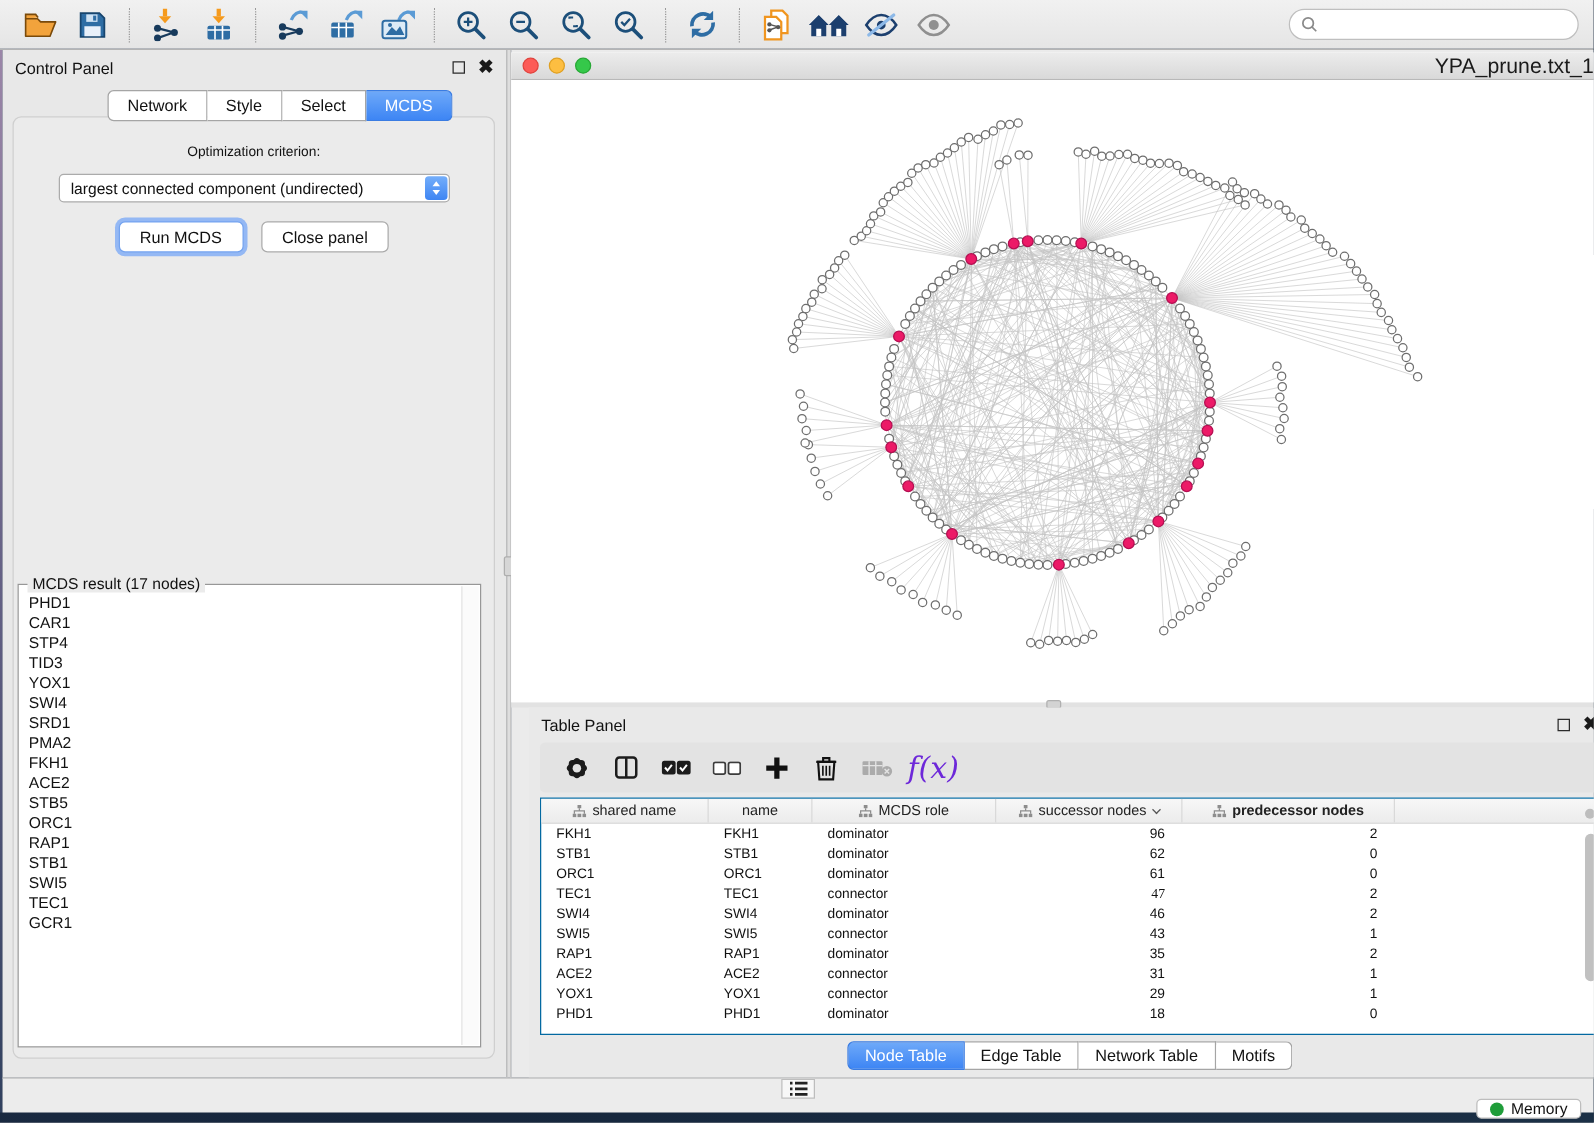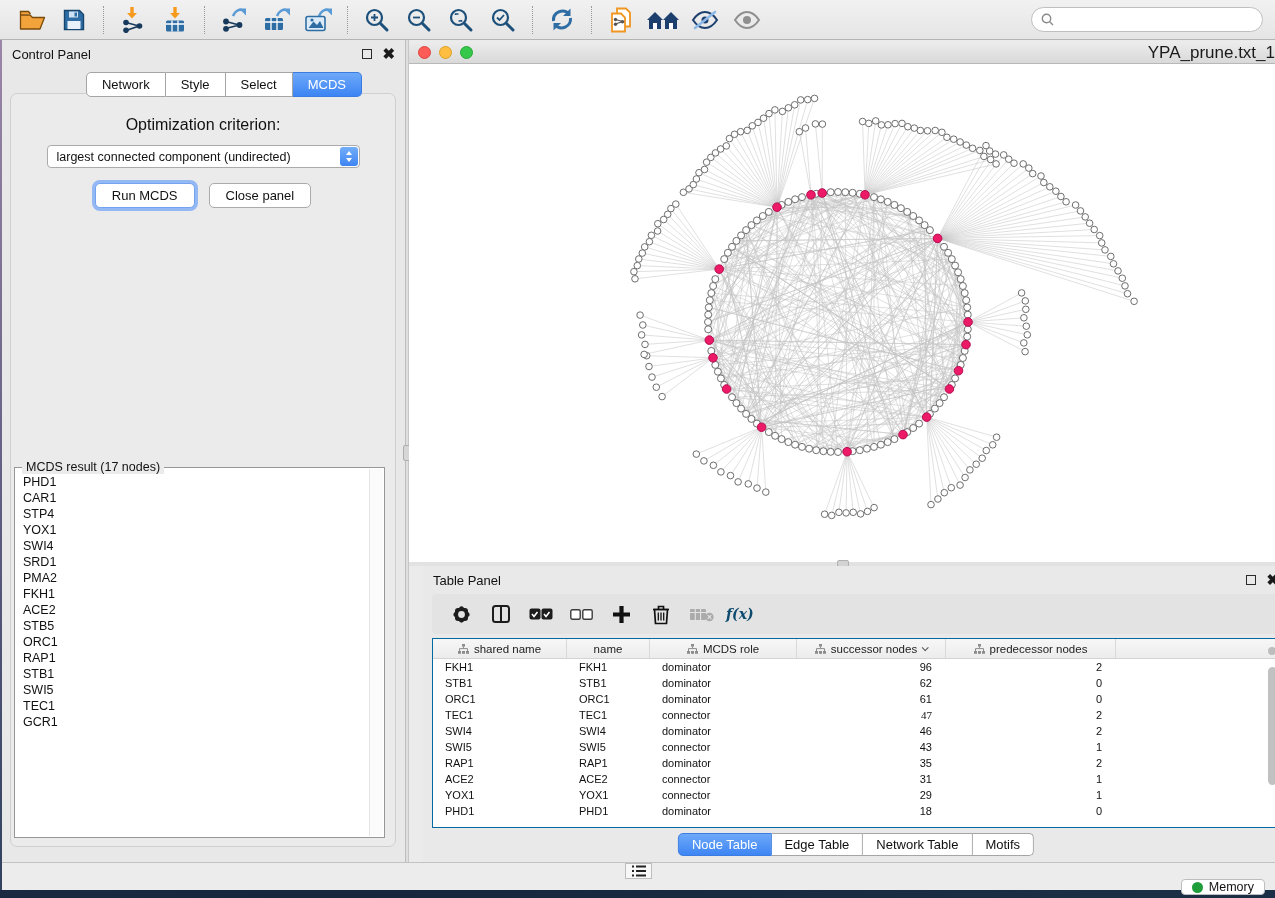--- a/index.html
+++ b/index.html
@@ -29,21 +29,21 @@
   .icon-float { width:10px; height:10px; border:1.6px solid #2b2b2b; display:inline-block; }
   .icon-close { font-size:15px; font-weight:bold; color:#1a1a1a; line-height:10px; }
   .cptabs { display:flex; justify-content:center; margin-top:4px; position:relative; z-index:2;padding-left:41px; }
   .seg { font-size:13px; padding:4px 15px; background:#fff; border:1px solid #a5a5a5;
          border-left:none; color:#111; cursor:pointer; }
   .seg:first-child { border-left:1px solid #a5a5a5; border-radius:5px 0 0 5px; }
   .seg:last-child { border-radius:0 5px 5px 0; }
   .seg.active { background:linear-gradient(#6ea9f9,#3d85f4); border-color:#3a7ce2; color:#fff; }
   .cpbody { position:absolute; left:8px; right:9px; top:53px; bottom:15px;
             background:#ebebeb; border:1px solid #cfcfcf; border-radius:7px; }
-  .optlabel { margin-top:22px; text-align:center; font-size:16px; color:#111; }
+  .optlabel { margin-top:22px; text-align:center; font-size:11px; color:#111; }
   .selectbox { margin:11px auto 0; width:313px; height:23px; background:#fff;
                border:1px solid #ababab; border-radius:4px; position:relative;
                display:flex; align-items:center; padding:0 22px 0 9px;
                font-size:12.5px; color:#111; cursor:pointer; }
   .stepper { position:absolute; right:1px; top:1px; bottom:1px; width:18px;
              background:linear-gradient(#74aefa,#3e85f3); border-radius:3px;
              display:flex; flex-direction:column; align-items:center;
              justify-content:center; gap:3px; }
   .tri-up { width:0; height:0; border-left:3.5px solid transparent;
             border-right:3.5px solid transparent; border-bottom:4.5px solid #fff; }
@@ -82,21 +82,21 @@
   .hsplit { position:absolute; left:0; top:522px; width:866px; height:4px; background:#e2e2e2; }
   .hgrip { position:absolute; left:428px; top:-2px; width:12px; height:7px;
            background:#d3d3d3; border:1px solid #b0b0b0; border-radius:2px; }
   
   .tpanel { position:absolute; left:14px; top:526px; width:866px; height:296px; background:#e9e9e9; }
   .tptool { position:absolute; left:9px; right:9px; top:28px; height:40px;
             background:#e3e3e3; border-radius:4px; display:flex; align-items:center;
             gap:10px; padding:0 14px; }
   .ttbtn { width:30px; height:30px; background:none; border:none; display:flex;
            align-items:center; justify-content:center; cursor:pointer; }
-  .fx { font-family:"DejaVu Serif",serif; font-style:italic; font-size:14px; color:#0c4a6e;font-weight:bold; }
+  .fx { font-family:"DejaVu Serif",serif; font-style:italic; font-size:24px; color:#6d28d9; }
   .tablewrap { position:absolute; left:9px; right:9px; top:72px; bottom:34px;
                background:#fff; border:1px solid #0369a1; overflow:hidden; }
   .thead { display:flex; height:20px; background:linear-gradient(#f7f7f7,#ececec);
            border-bottom:1px solid #d4d4d4; }
   .th { display:flex; align-items:center; justify-content:center; gap:5px;
         font-size:11.5px; color:#222; border-right:1px solid #d9d9d9; cursor:pointer; }
   .th.fillth { flex:1; border-right:none; }
   .sortchev { display:inline-block; width:5px; height:5px; border-right:1.4px solid #555;
               border-bottom:1.4px solid #555; transform:rotate(45deg) translateY(-1px); }
   .tr { display:flex; height:16px; }
@@ -295,20 +295,21 @@
         <button class="btn focusring">Run MCDS</button>
         <button class="btn">Close panel</button>
       </div>
     </div>
     <div class="resultbox">
       <span class="legend">MCDS result (17 nodes)</span>
       <div class="mcdslist" id="mcds-list">
           <div class="mcds-item">PHD1</div>
           <div class="mcds-item">CAR1</div>
           <div class="mcds-item">STP4</div>
+          <div class="mcds-item">TID3</div>
           <div class="mcds-item">YOX1</div>
           <div class="mcds-item">SWI4</div>
           <div class="mcds-item">SRD1</div>
           <div class="mcds-item">PMA2</div>
           <div class="mcds-item">FKH1</div>
           <div class="mcds-item">ACE2</div>
           <div class="mcds-item">STB5</div>
           <div class="mcds-item">ORC1</div>
           <div class="mcds-item">RAP1</div>
           <div class="mcds-item">STB1</div>
@@ -1186,21 +1187,21 @@
   <svg width="11" height="10" viewBox="0 0 11 10">
     <rect x="4" y="0" width="3" height="2.6" fill="#8d8d8d"></rect>
     <path d="M5.5 2.6v2M1.5 7V4.6h8V7" stroke="#8d8d8d" stroke-width="1" fill="none"></path>
     <rect x="0" y="7" width="3" height="2.8" fill="#8d8d8d"></rect>
     <rect x="4" y="7" width="3" height="2.8" fill="#8d8d8d"></rect>
     <rect x="8" y="7" width="3" height="2.8" fill="#8d8d8d"></rect>
   </svg>
 <span>successor nodes</span>
               <i class="sortchev"></i>
             </div>
-            <div class="th" style="width: 170px;">
+            <div class="th" style="width: 170px; font-weight: bold;">
   <svg width="11" height="10" viewBox="0 0 11 10">
     <rect x="4" y="0" width="3" height="2.6" fill="#8d8d8d"></rect>
     <path d="M5.5 2.6v2M1.5 7V4.6h8V7" stroke="#8d8d8d" stroke-width="1" fill="none"></path>
     <rect x="0" y="7" width="3" height="2.8" fill="#8d8d8d"></rect>
     <rect x="4" y="7" width="3" height="2.8" fill="#8d8d8d"></rect>
     <rect x="8" y="7" width="3" height="2.8" fill="#8d8d8d"></rect>
   </svg>
 <span>predecessor nodes</span>
             </div>
             <div class="th fillth"></div>

